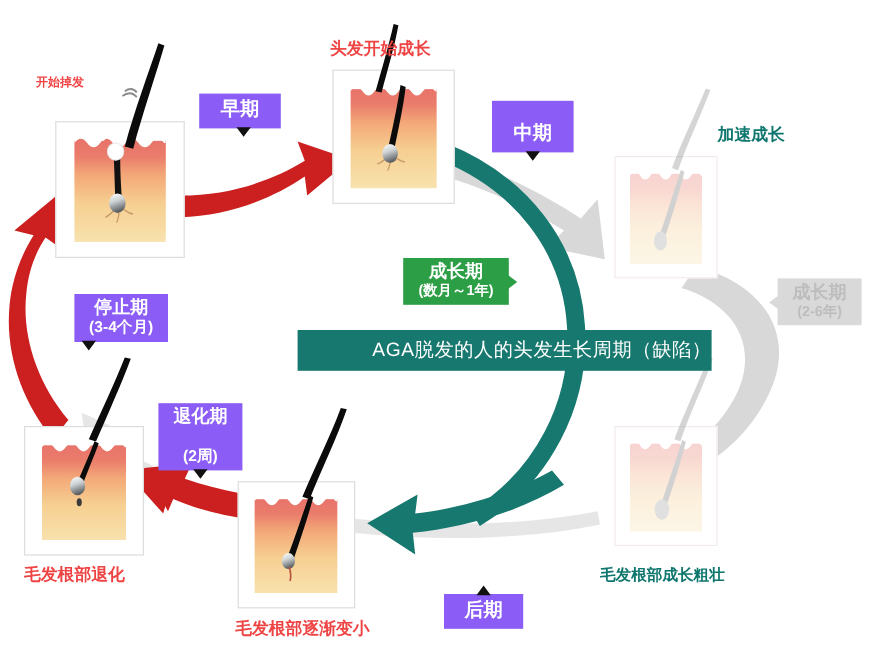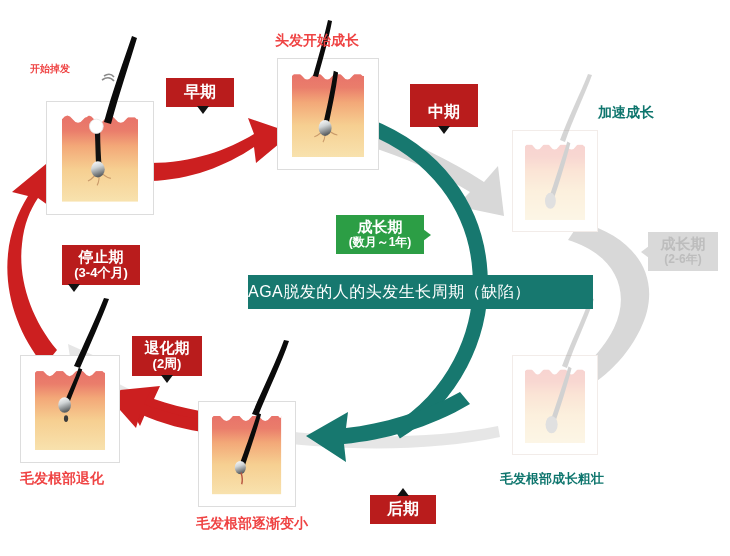--- a/index.html
+++ b/index.html
@@ -72,21 +72,21 @@
   .badge .tail {
     position: absolute;
     left: 50%;
     bottom: -7px;
     margin-left: -6px;
     width: 0; height: 0;
     border-left: 6px solid transparent;
     border-right: 6px solid transparent;
     border-top: 8px solid #111111;
   }
-  .badge.dark { background: #b91c1c; }
+  .badge.dark { background: #8b5cf6; }
   .badge.green { background: #2c9e45; }
   .badge.green .tail { border-top-color: #2c9e45; }
   .badge.gray {
     background: #d9d9d9;
     color: #bdbdbd;
   }
   .badge.gray .tail { border-top-color: #d9d9d9; }
   .badge.gray.left-tail .tail {
     left: -7px; bottom: 50%;
     margin-left: 0; margin-bottom: -6px;
@@ -97,21 +97,21 @@
   }
 
   
   #center-banner {
     position: absolute;
     box-sizing: border-box;
     background: #17786f;
     color: #ffffff;
     display: flex;
     align-items: center;
-    justify-content: flex-start;
+    justify-content: flex-end;
     letter-spacing: .5px;
     z-index: 6;
     white-space: nowrap;
   }
 
   
   .caption {
     position: absolute;
     font-weight: bold;
     color: #ef4444;
@@ -395,21 +395,21 @@
   </div>
 
   <div class="badge dark" style="left:62px; top:245px; width:78px; padding:4px 0 5px;">
     <span class="b1" style="font-size:15px;">停止期</span>
     <span class="b2" style="font-size:13px;">(3-4个月)</span>
     <span class="tail" style="left:16%;"></span>
   </div>
 
   <div class="badge dark" style="left:132px; top:336px; width:70px; padding:4px 0 5px;">
     <span class="b1" style="font-size:15px;">退化期</span>
-    <span class="b2" style="font-size:13px;">(2周)</span>
+    <span class="b2" style="font-size:13px;margin-top:16px;">(2周)</span>
     <span class="tail" style="left:50%;"></span>
   </div>
 
   <div class="badge green" style="left:336px; top:215px; width:88px; padding:4px 0 5px;">
     <span class="b1" style="font-size:15px;">成长期</span>
     <span class="b2" style="font-size:12px;">(数月～1年)</span>
     <span class="tail" style="left:auto;right:-7px;bottom:50%;margin:0 0 -6px 0;border:none;border-top:6px solid transparent;border-bottom:6px solid transparent;border-left:8px solid #2c9e45;"></span>
   </div>
 
   <div class="badge gray left-tail" style="left:648px; top:232px; width:70px; padding:4px 0 5px;">

